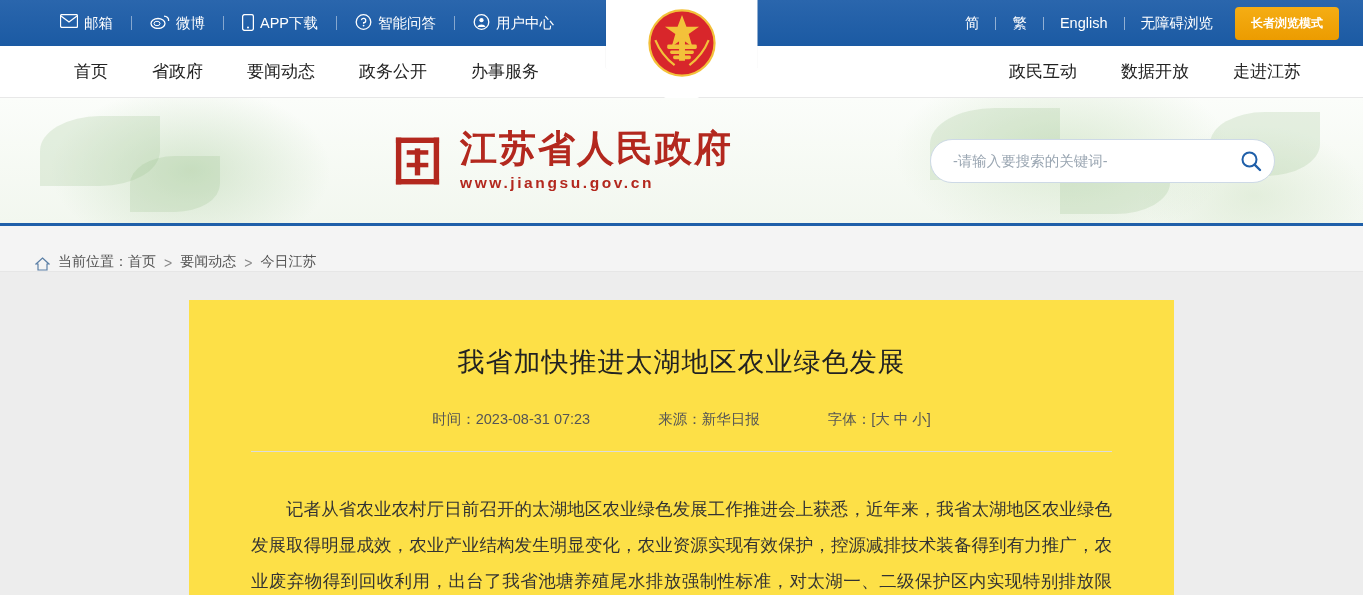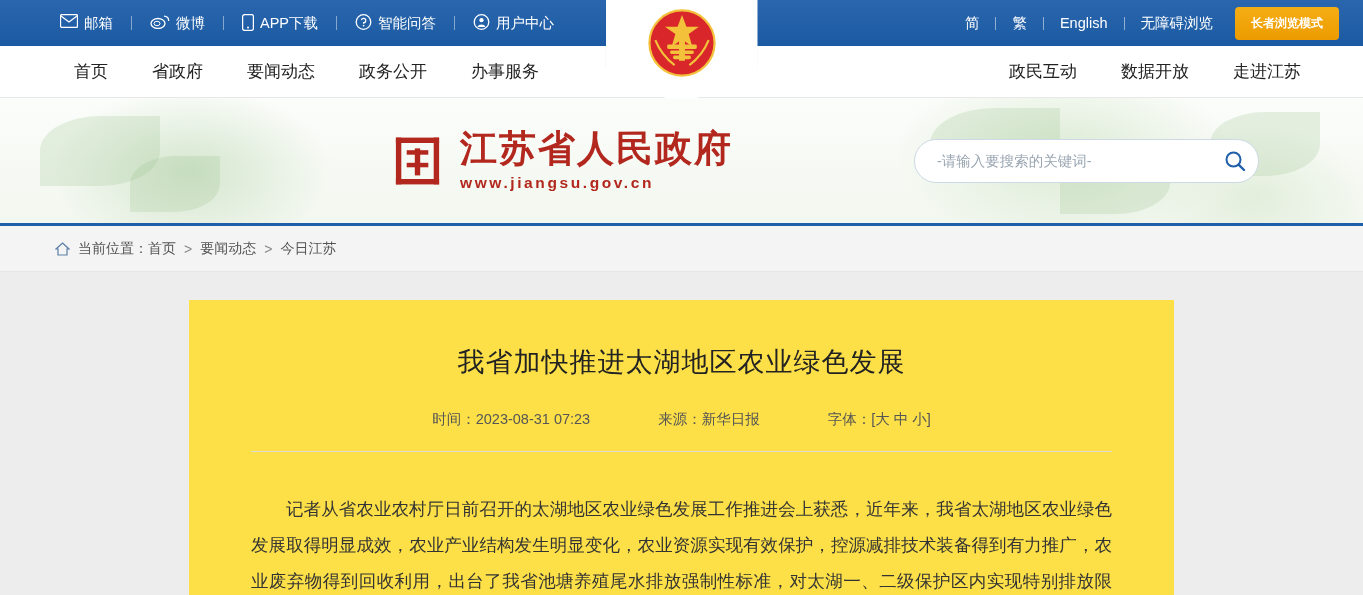--- a/index.html
+++ b/index.html
@@ -162,21 +162,21 @@
   }
   .logo-text-en {
     font-size: 15.5px;
     font-weight: bold;
     color: #b3281e;
     letter-spacing: 2.6px;
     margin-top: 5px;
   }
   .search-box {
     position: absolute;
-    right: 104px;
+    right: 88px;
     top: 50%;
     transform: translateY(-50%);
     width: 345px;
     height: 44px;
     background: #ffffff;
     border: 1px solid #cdd9e6;
     border-radius: 22px;
     display: flex;
     align-items: center;
     padding: 0 6px 0 22px;
@@ -196,22 +196,22 @@
     border-radius: 50%;
     display: flex; align-items: center; justify-content: center;
     cursor: pointer;
   }
 
   
   .crumb-bar {
     height: 46px;
     background: #f4f4f4;
     display: flex;
-    align-items: center;
-    padding-left: 55px;
+    align-items: flex-end;
+    padding-left: 35px;
     font-size: 14px;
     color: #555555;
     border-bottom: 1px solid #e6e6e6;
   }
   .crumb-bar .home-ic { margin-right: 8px; display: inline-flex; }
   .crumb-link { color: #555555; cursor: pointer; }
   .crumb-sep { margin: 0 8px; color: #888; }
 
   
   .page-body {

